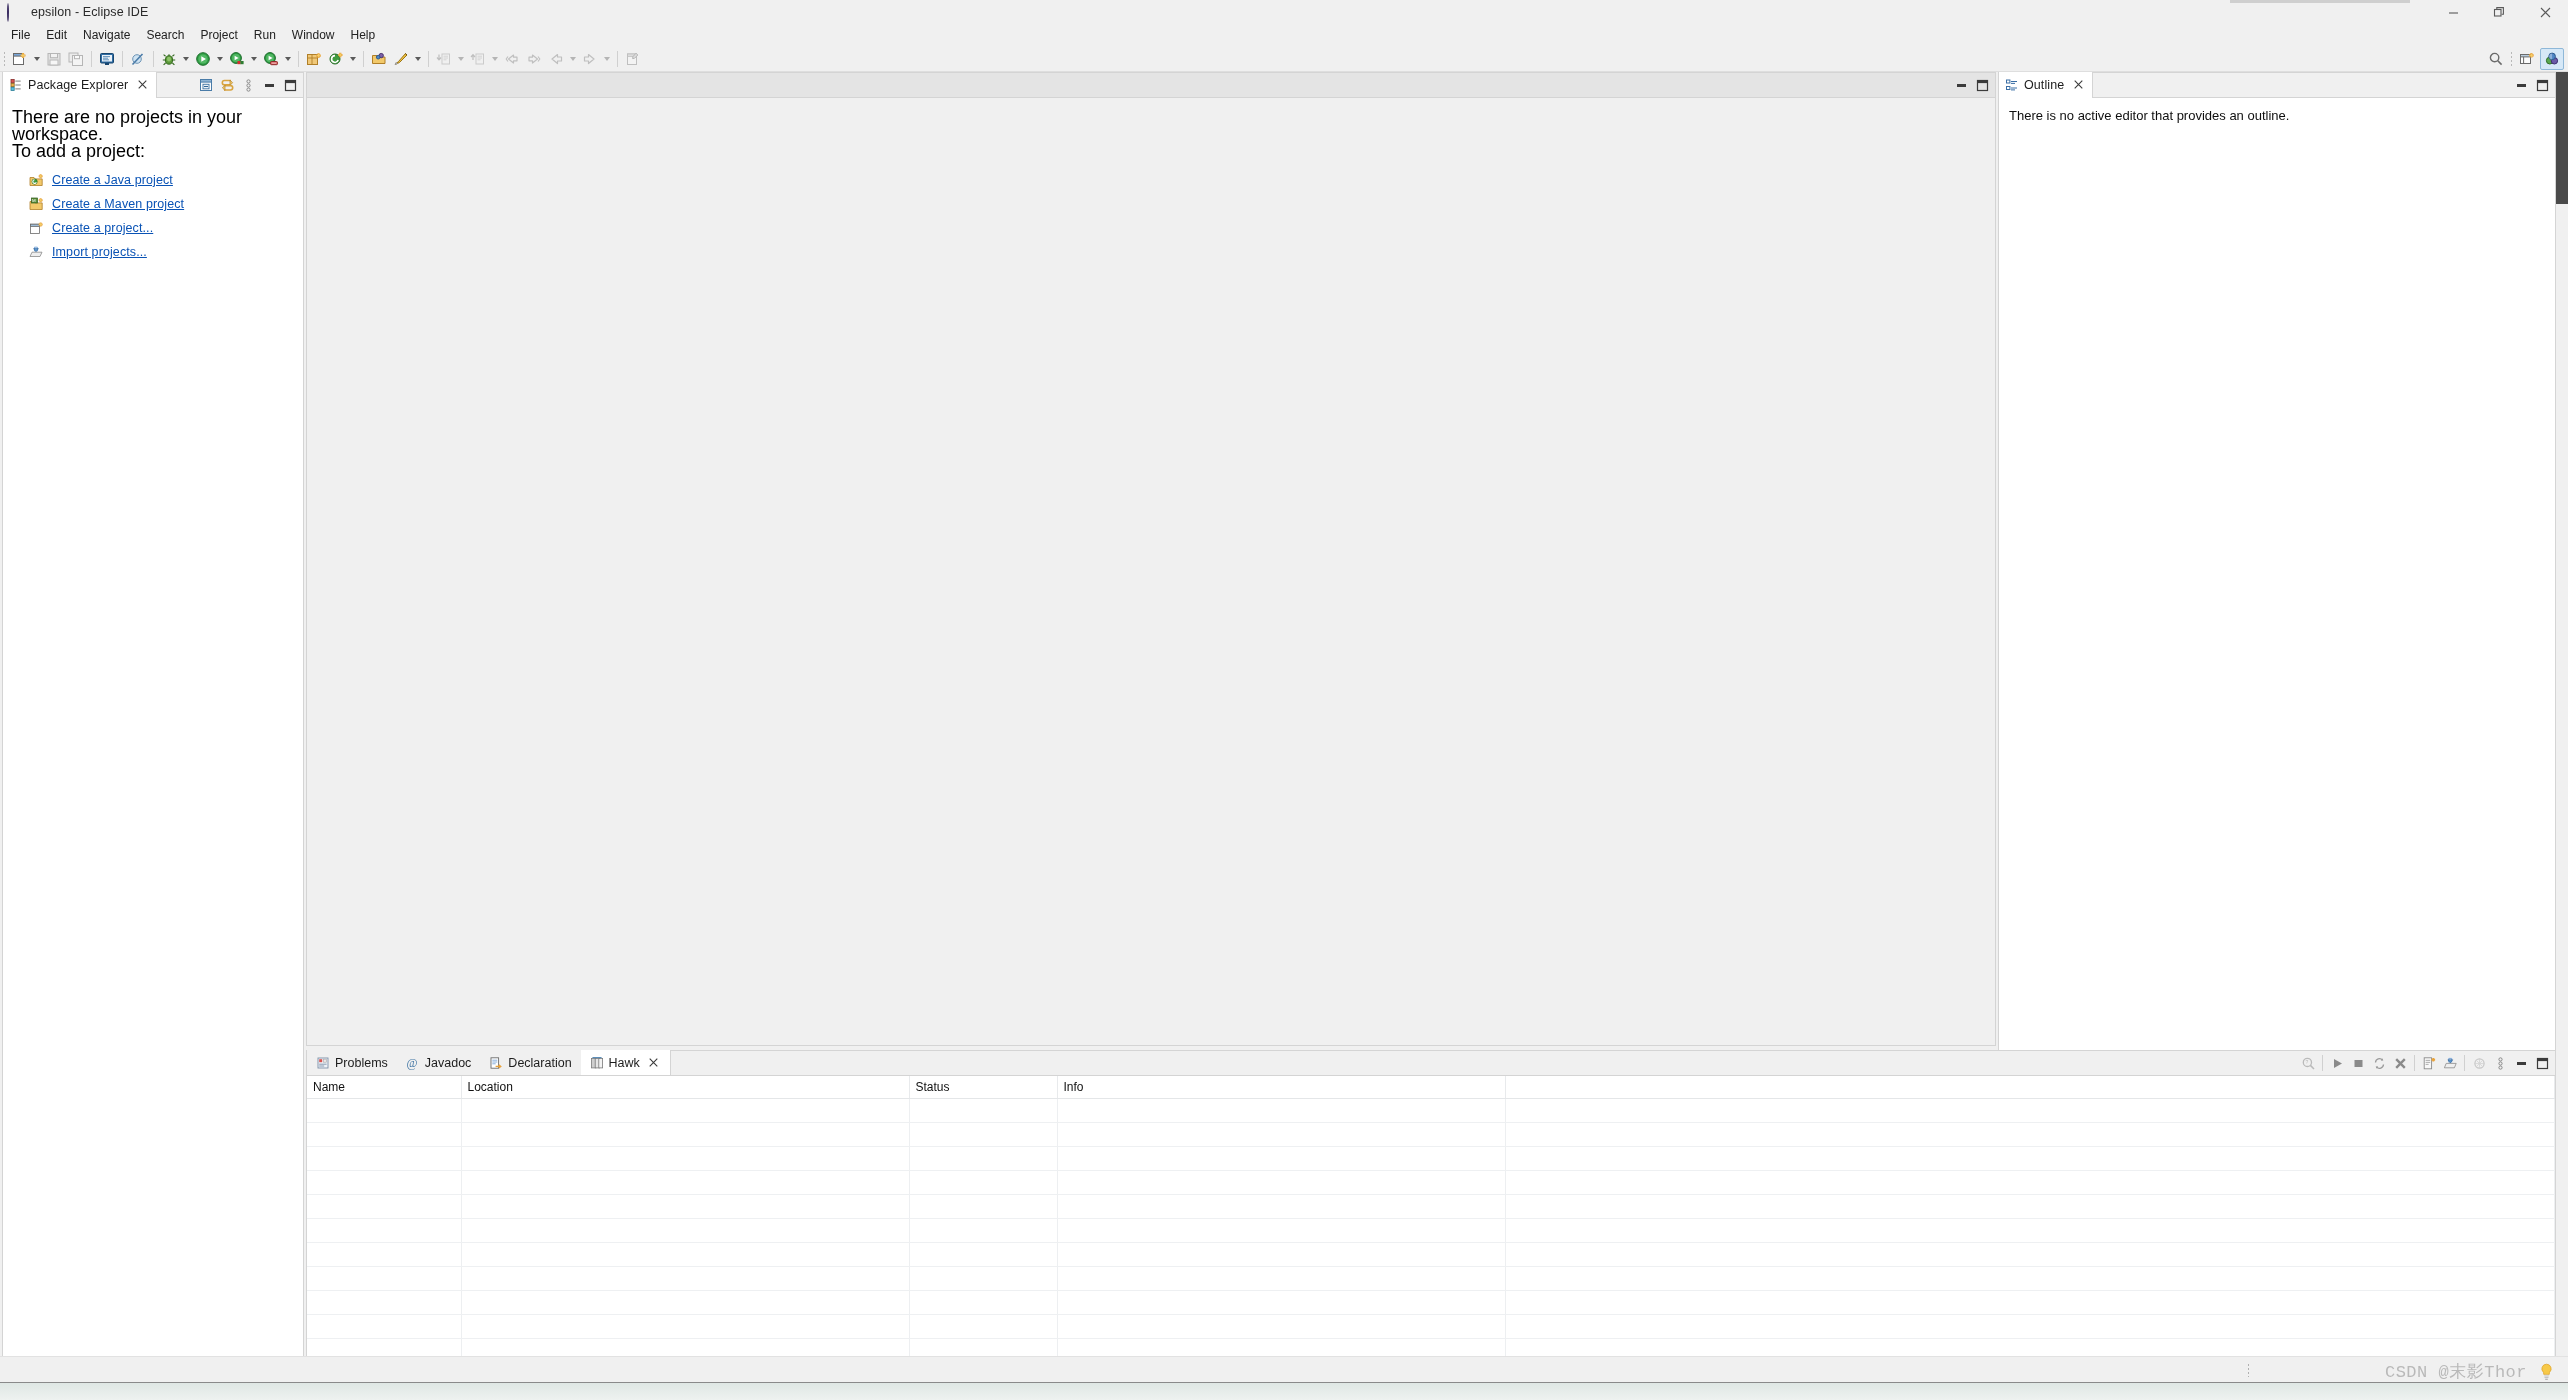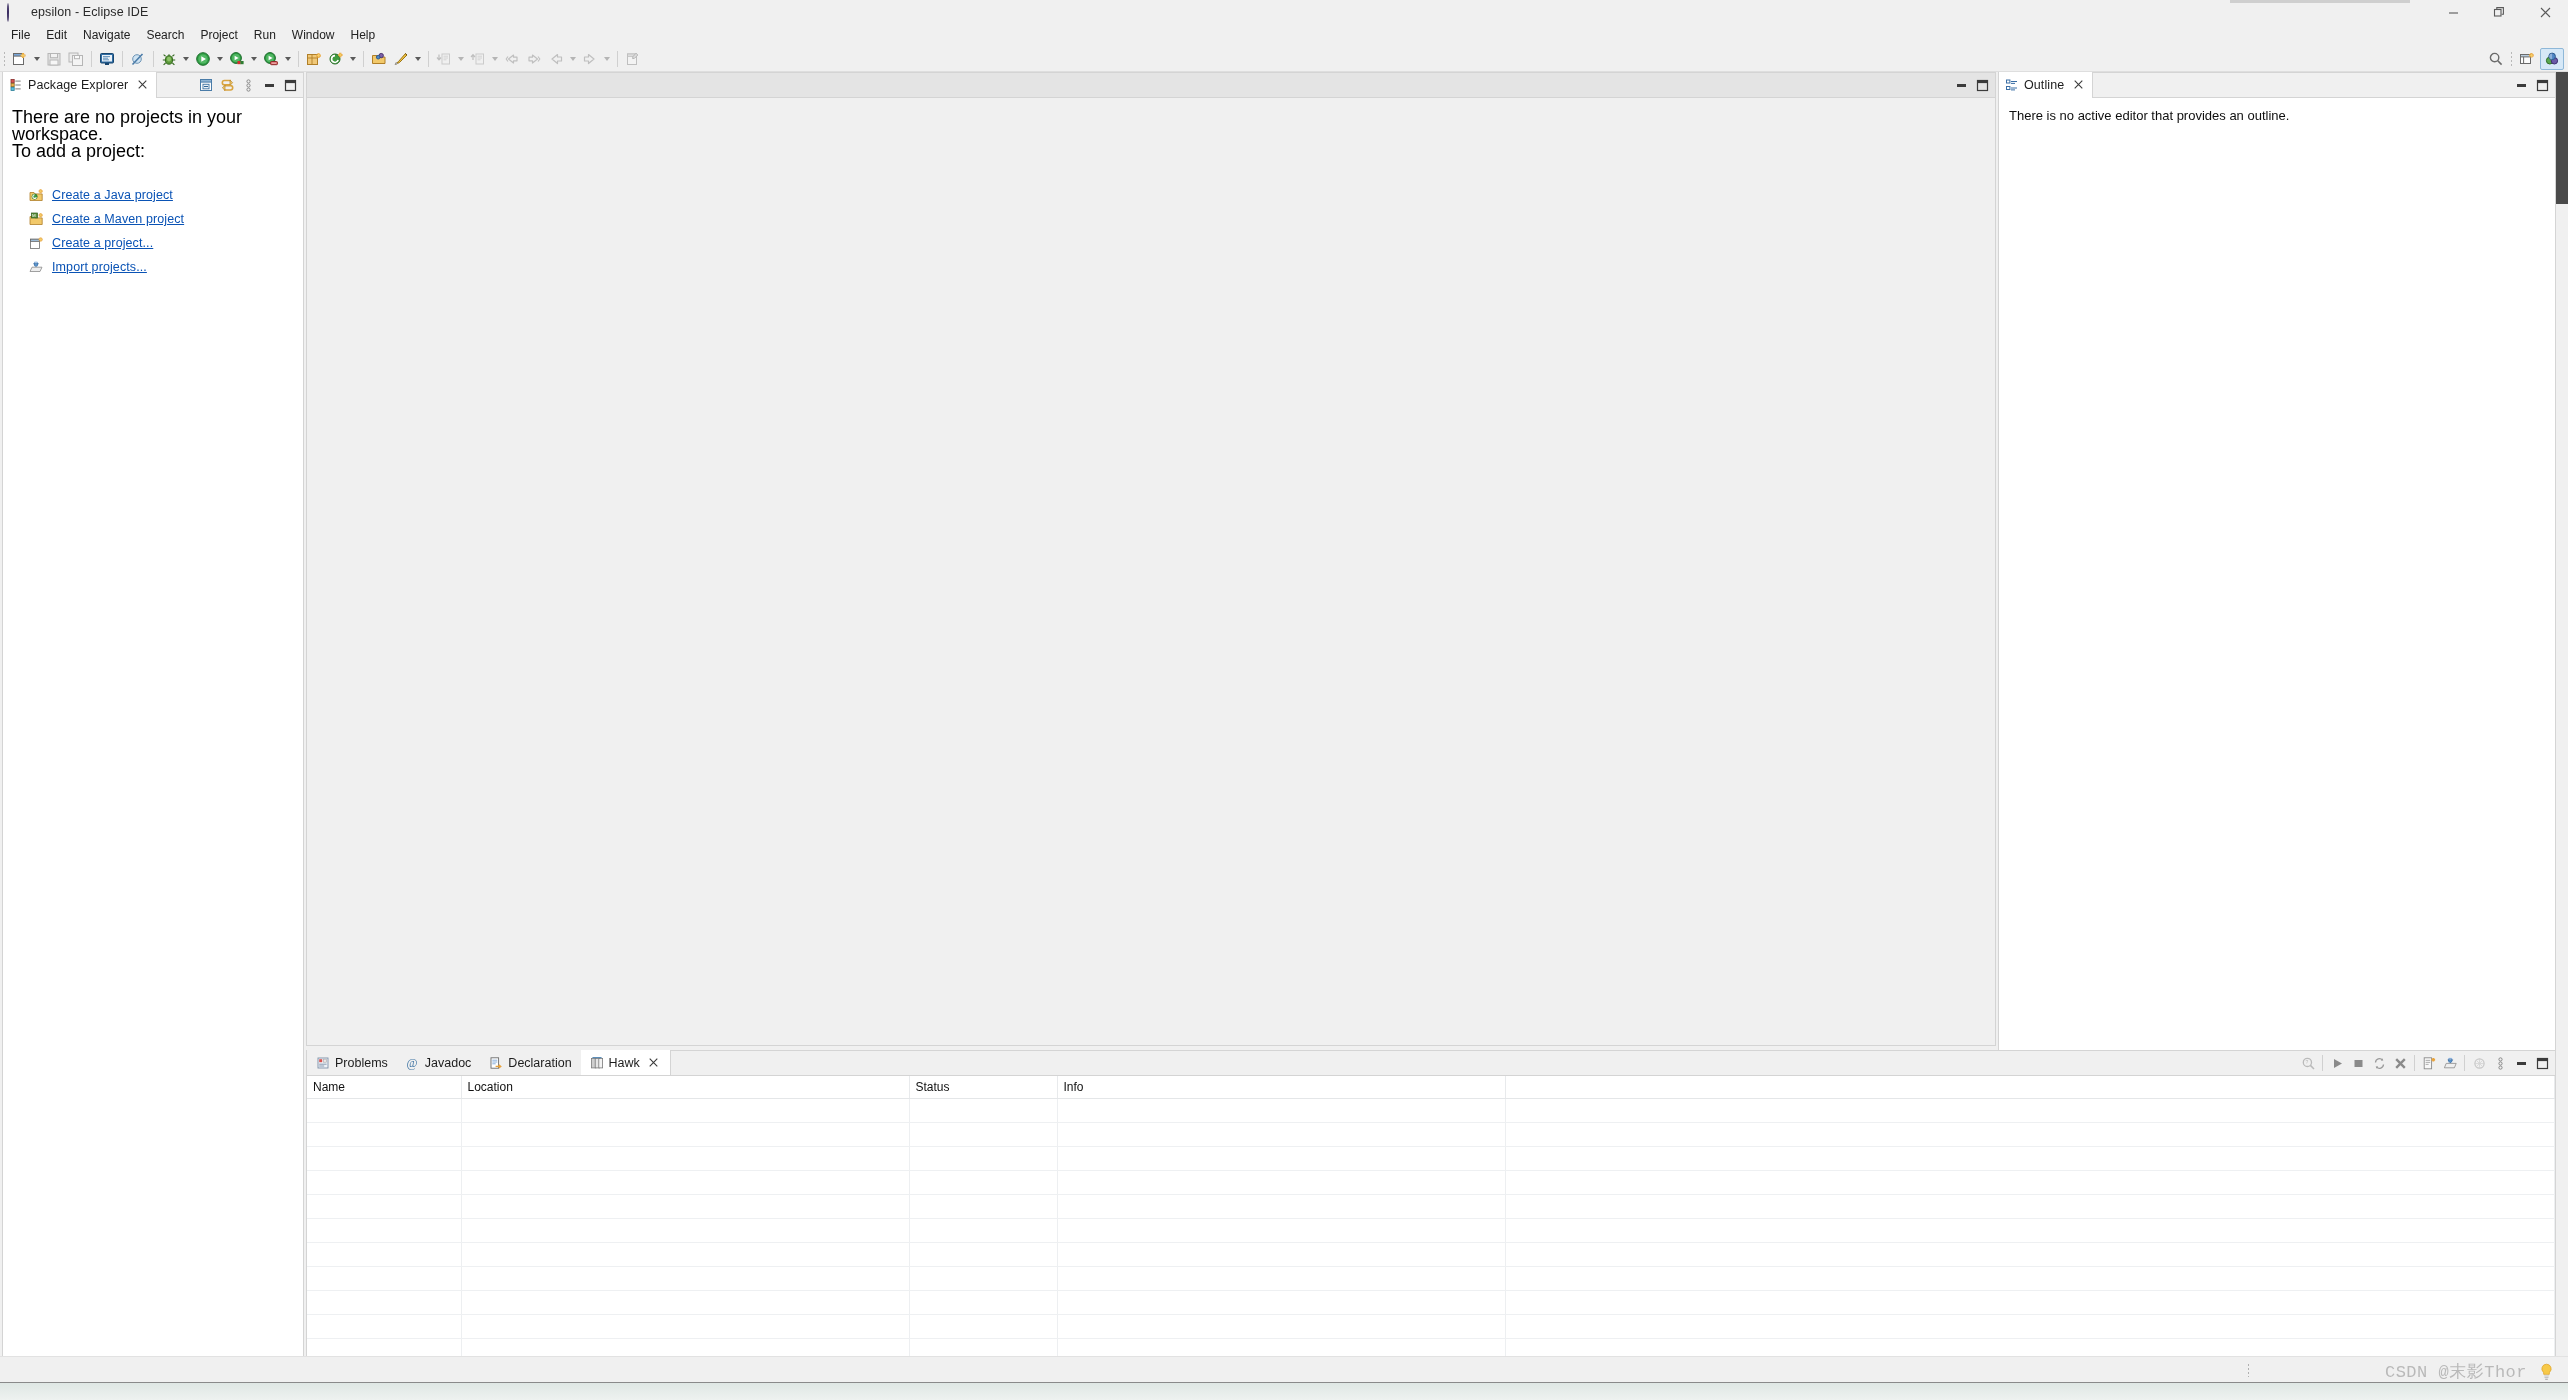--- a/index.html
+++ b/index.html
@@ -124,21 +124,21 @@
   }
   .view-tools {
     position: absolute; right: 3px; top: 2px; display: flex; align-items: center; gap: 1px;
   }
   .vt-btn {
     width: 20px; height: 20px; display: flex; align-items: center; justify-content: center;
   }
 
   .pkg-body { padding: 11px 0 0 9px; background: #fff; height: calc(100% - 26px); }
   .pkg-msg { font-size: 18px; color: #000000; line-height: 17px; }
-  .pkg-links { margin-top: 23px; }
+  .pkg-links { margin-top: 8px; }
   .pkg-link-row {
     display: flex; align-items: center; gap: 8px; height: 24px; padding-left: 17px;
   }
   .pkg-link {
     font-size: 12.5px; color: #0a53b5; text-decoration: underline; letter-spacing: .1px;
   }
 
   
   .editor-area {
     position: absolute; left: 306px; top: 0px; width: 1690px; height: 974px;

